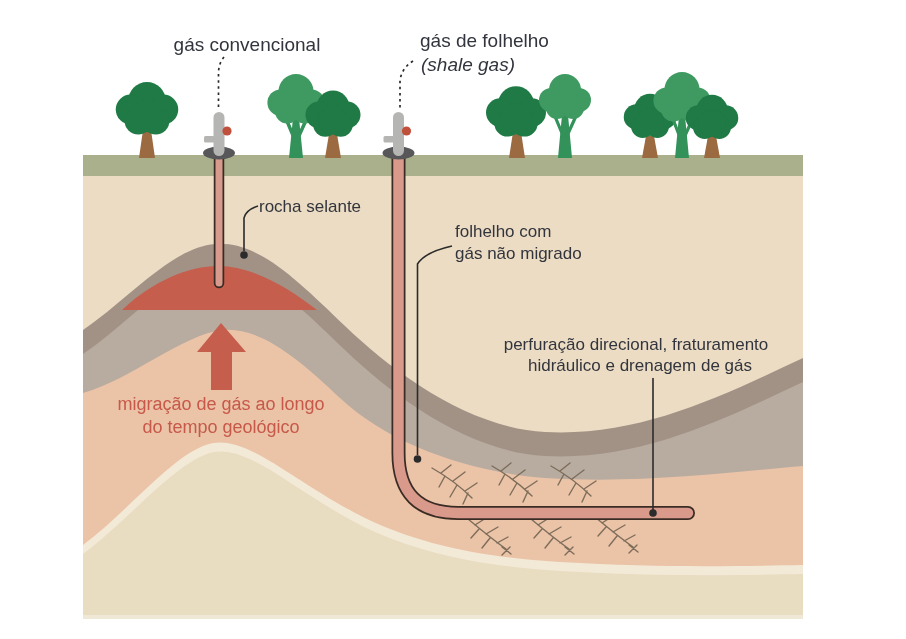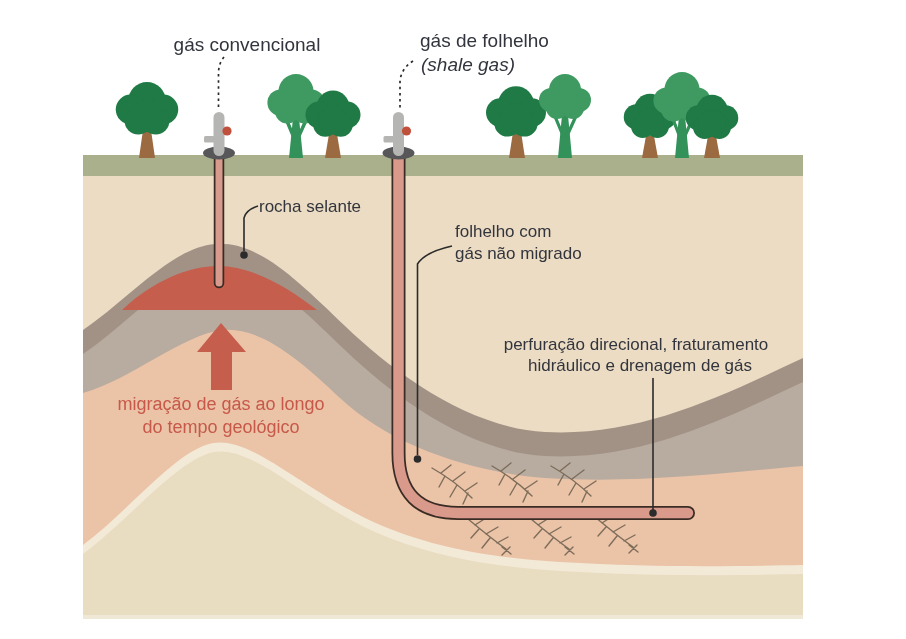--- a/index.html
+++ b/index.html
@@ -1,17 +1,17 @@
 <!DOCTYPE html>
 <html><head>
 <meta charset="utf-8">
 <style>
   html,body{margin:0;padding:0;background:#ffffff;}
-  .canvas{position:relative;width:800px;height:639px;background:#ffffff;overflow:hidden;
-          font-family:"Liberation Sans", sans-serif;padding-left:39px;}
+  .canvas{position:relative;width:906px;height:639px;background:#ffffff;overflow:hidden;
+          font-family:"Liberation Sans", sans-serif;}
   svg{position:absolute;left:0;top:0;}
   .lbl{fill:#32353d;font-size:17px;}
   .lbl-lg{fill:#32353d;font-size:19px;}
   .lbl-red{fill:#c7594a;font-size:18px;}
   .it{font-style:italic;}
   .leader{stroke:#2b2b2b;stroke-width:1.6;fill:none;}
   .leader-dotted{stroke:#2b2b2b;stroke-width:1.7;fill:none;stroke-dasharray:2.5 3.6;}
   .crack{stroke:#7d6d5b;stroke-width:1.4;fill:none;stroke-linecap:round;}
 </style>
 </head>

